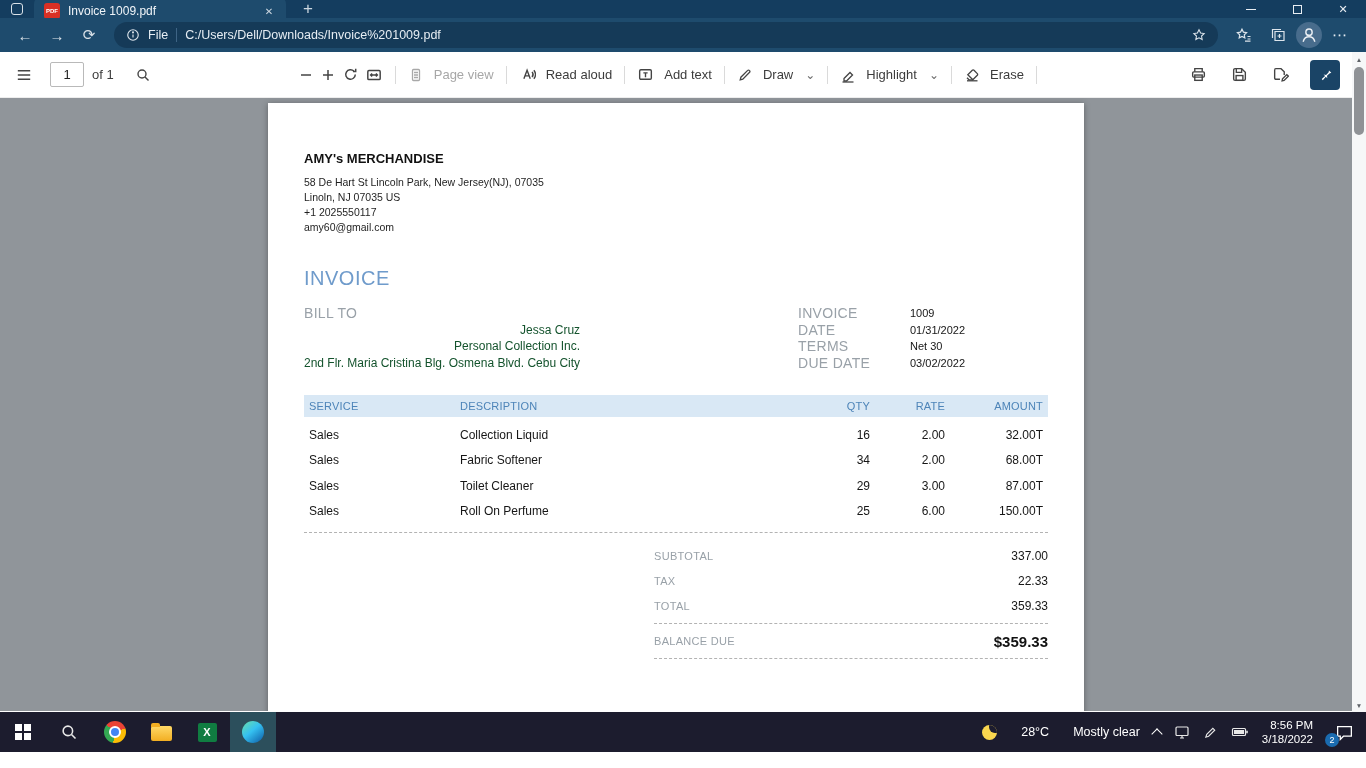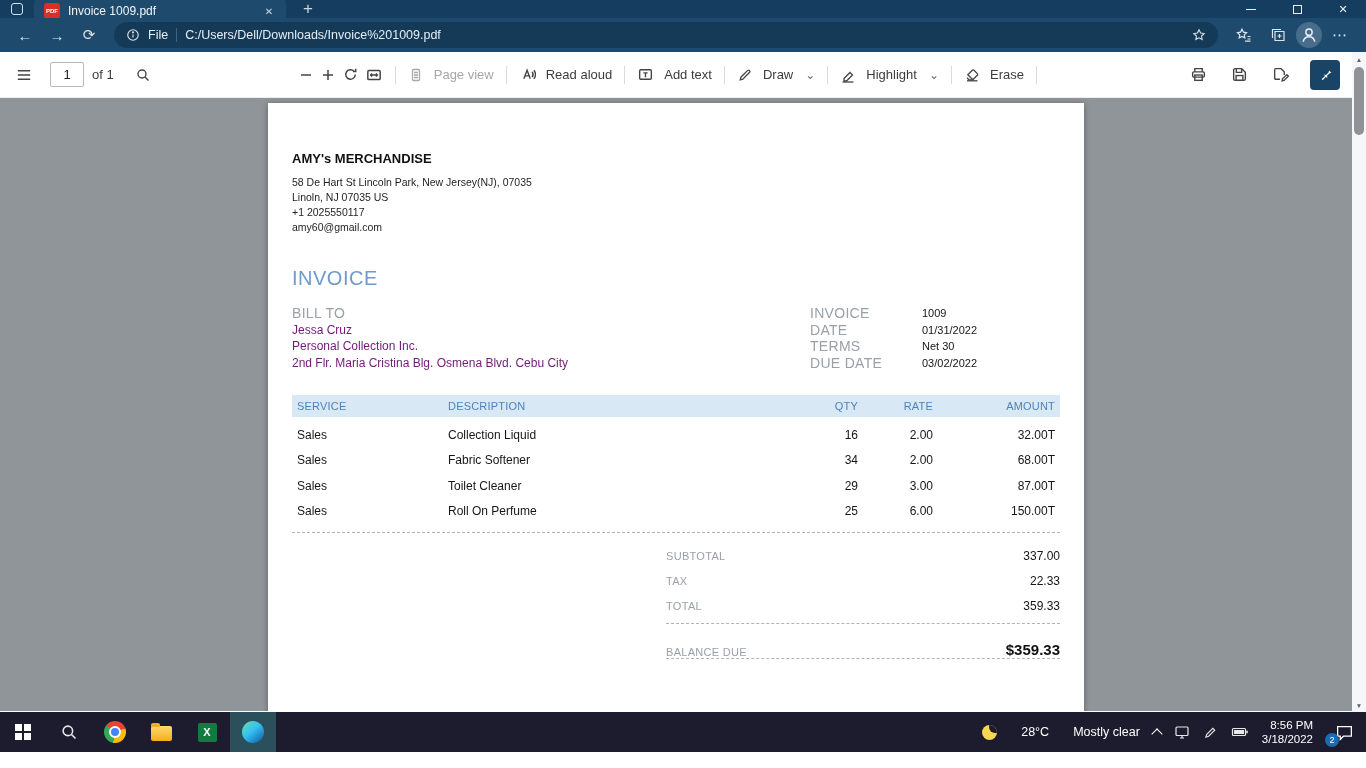--- a/index.html
+++ b/index.html
@@ -49,47 +49,47 @@
   .pin-btn { width:30px; height:30px; background:#1a4466; border-radius:4px; display:flex; align-items:center; justify-content:center; }
 
   .pdf-area { height:613px; background:#90959a; overflow:hidden; margin-right:14px; position:relative; flex:none; }
 
   .scrollbar { position:absolute; top:0; right:0; bottom:0; width:14px; background:#f6f7f8; z-index:5; }
   .sb-arrow { height:14px; width:14px; display:flex; align-items:center; justify-content:center; font-size:6.5px; color:#5f6368; }
   .sb-arrow.down { position:absolute; bottom:0; }
   .sb-thumb { position:absolute; top:15px; left:2px; width:10px; height:68px; background:#8f9296; border-radius:5px; }
 
   
-  .page { width:816px; margin:5px auto 0; background:#fff; height:650px; padding:48px 24px 0; box-shadow:0 1px 6px rgba(0,0,0,.35); }
+  .page { width:816px; margin:5px auto 0; background:#fff; height:650px; padding:48px 36px 0; box-shadow:0 1px 6px rgba(0,0,0,.35); }
   .company-name { font-size:13px; font-weight:bold; color:#111; margin-bottom:9px; }
   .addr-line { font-size:10.5px; color:#1f1f1f; line-height:15px; }
   .inv-title { margin-top:32px; font-size:20px; font-weight:400; color:#6f9bcb; letter-spacing:.5px; }
   .billing { display:flex; justify-content:space-between; margin-top:15px; }
   .small-lbl { font-size:14px; color:#99a1a8; letter-spacing:.3px; }
   .bill-to .small-lbl, .bill-line { line-height:16.5px; }
-  .bill-line { font-size:12px; color:#701a75; }
+  .bill-line { font-size:12px; color:#14532d;text-align:right; }
   .meta { width:250px; }
   .meta-row { display:flex; line-height:16.5px; }
   .meta-row .small-lbl { width:112px; flex:none; }
   .meta-val { font-size:11px; color:#161616; }
 
   .inv-table { margin-top:24px; }
   .thead, .trow { display:grid; grid-template-columns:156px 300px 110px 75px 1fr; align-items:center; }
   .thead { background:#d9e8f5; height:22px; color:#4d84b8; font-size:11px; letter-spacing:.2px; }
   .thead span:nth-child(n+3), .trow span:nth-child(n+3) { text-align:right; }
   .thead span:first-child, .trow span:first-child { padding-left:5px; }
   .thead span:last-child, .trow span:last-child { padding-right:5px; }
   .tbody { margin-top:5px; }
   .trow { height:25.5px; font-size:12px; color:#161616; }
   .dash { border-top:1px dashed #b3b3b3; margin-top:8px; }
   .totals { width:394px; margin-left:auto; margin-top:10px; }
   .t-row { display:flex; justify-content:space-between; align-items:center; height:25px; }
   .t-lbl { font-size:11px; color:#99a1a8; letter-spacing:.3px; }
   .t-val { font-size:12px; color:#161616; }
-  .balance { display:flex; justify-content:space-between; align-items:flex-end; height:36px; border-top:1px dashed #b3b3b3; border-bottom:1px dashed #b3b3b3; margin-top:5px; }
+  .balance { display:flex; justify-content:space-between; align-items:center; height:36px; border-top:1px dashed #b3b3b3; border-bottom:1px dashed #b3b3b3; margin-top:5px; }
   .balance .t-val { font-size:15px; font-weight:bold; color:#111; }
 
   
   .taskbar { height:40px; background:#1c1c2e; display:flex; align-items:center; color:#fff; flex:none; }
   .tb-app { width:46px; height:40px; display:flex; align-items:center; justify-content:center; }
   .tb-app.active { background:#2c4f5c; }
   .start-grid { display:grid; grid-template-columns:7px 7px; grid-template-rows:7px 7px; gap:1.5px; }
   .start-grid span { background:#fff; display:block; }
   .chrome-icon { width:22px; height:22px; border-radius:50%; background:conic-gradient(from -50deg,#ea4335 0 120deg,#fbbc05 120deg 240deg,#34a853 240deg 360deg); position:relative; }
   .chrome-icon::after { content:""; position:absolute; inset:5px; border-radius:50%; background:#4285f4; border:2px solid #fff; }

